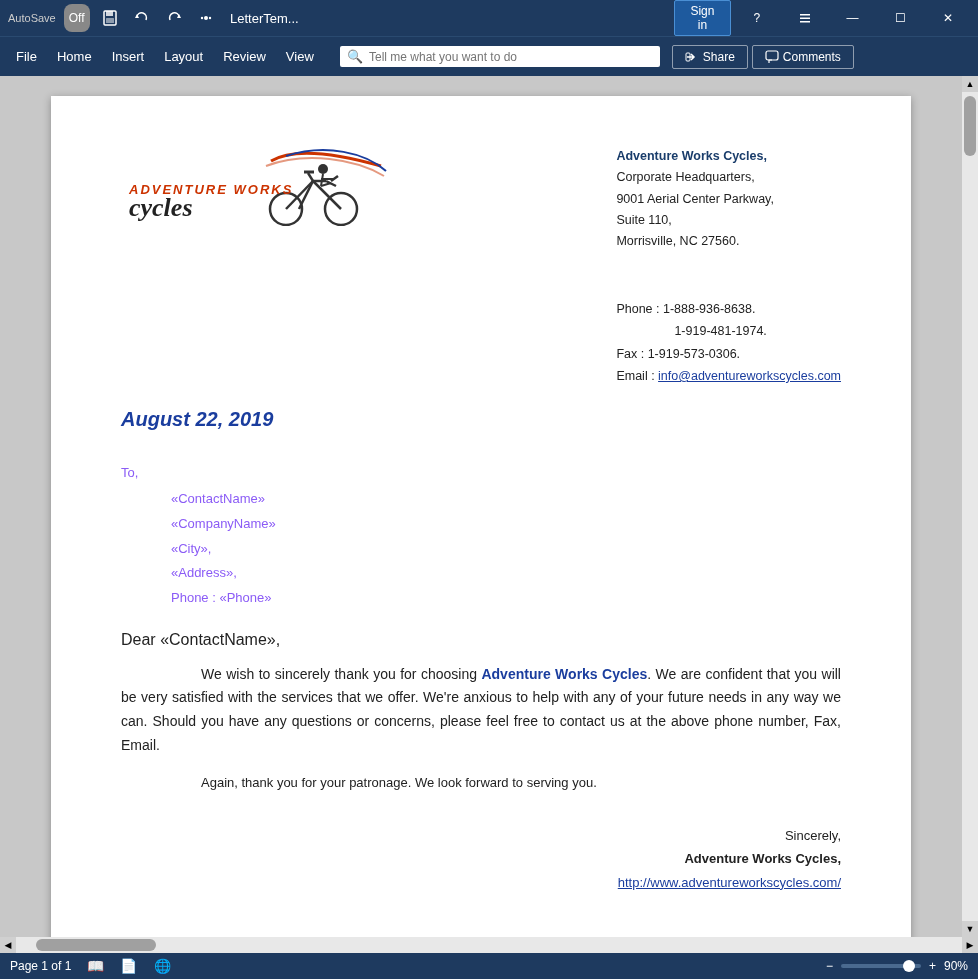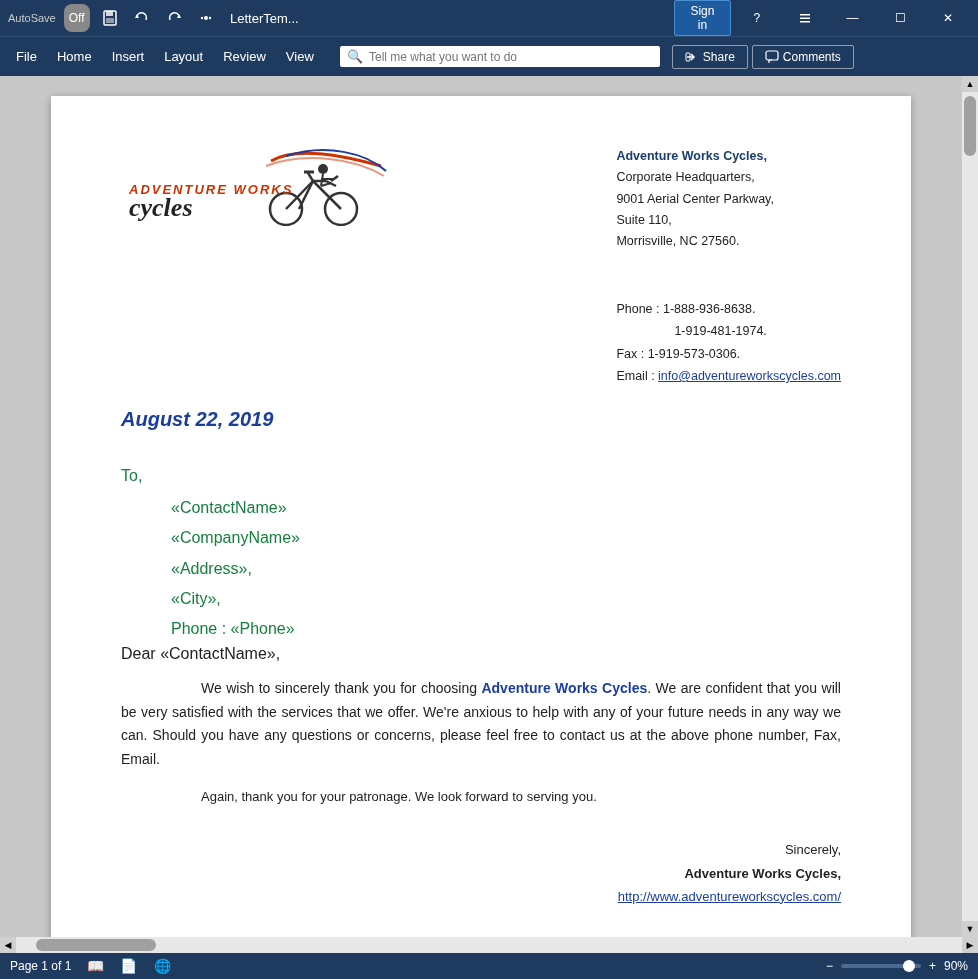--- a/index.html
+++ b/index.html
@@ -79,21 +79,21 @@
     .logo-area { width: 280px; }
     
     .address-block { text-align: left; font-size: 12.5px; line-height: 1.7; color: #222; }
     .address-name { font-weight: bold; color: #1a3d6b; }
 
     .phone-block { margin-top: 24px; font-size: 12.5px; line-height: 1.8; color: #222; }
     .email-link { color: #1a3d9e; text-decoration: underline; }
 
     .date-line { color: #1a3d9e; font-style: italic; font-weight: bold; font-size: 20px; margin: 20px 0 30px 0; }
 
-    .to-block { font-size: 16px; line-height: 1.9; color: #15803d; }
+    .to-block { font-size: 13px; line-height: 1.9; color: #8b5cf6; margin-bottom: 20px; }
     .to-label { margin-bottom: 2px; }
 
     .dear-line { font-size: 16px; color: #222; margin-bottom: 14px; }
 
     .body-text { font-size: 14px; color: #222; line-height: 1.7; text-align: justify; margin-bottom: 14px; text-indent: 80px; }
     .company-bold { font-weight: bold; color: #1a3d9e; }
 
     .again-text { font-size: 13px; color: #222; line-height: 1.7; margin-bottom: 30px; text-indent: 80px; }
 
     .sincerely-block { text-align: right; font-size: 13px; line-height: 1.8; color: #222; }
@@ -273,22 +273,22 @@
         </div>
       </div>
 
       <div class="date-line">August 22, 2019</div>
 
       <div class="to-block">
         <div class="to-label">To,</div>
         <div style="padding-left: 50px;">
           <div>«ContactName»</div>
           <div>«CompanyName»</div>
+          <div>«City»,</div>
           <div>«Address»,</div>
-          <div>«City»,</div>
           <div>Phone  :  «Phone»</div>
         </div>
       </div>
 
       <div class="dear-line">Dear «ContactName»,</div>
 
       <div class="body-text">
         We wish to sincerely thank you for choosing <span class="company-bold">Adventure Works Cycles</span>. We are confident that you will be very satisfied with the services that we offer. We're anxious to help with any of your future needs in any way we can. Should you have any questions or concerns, please feel free to contact us at the above phone number, Fax, Email.
       </div>
 

